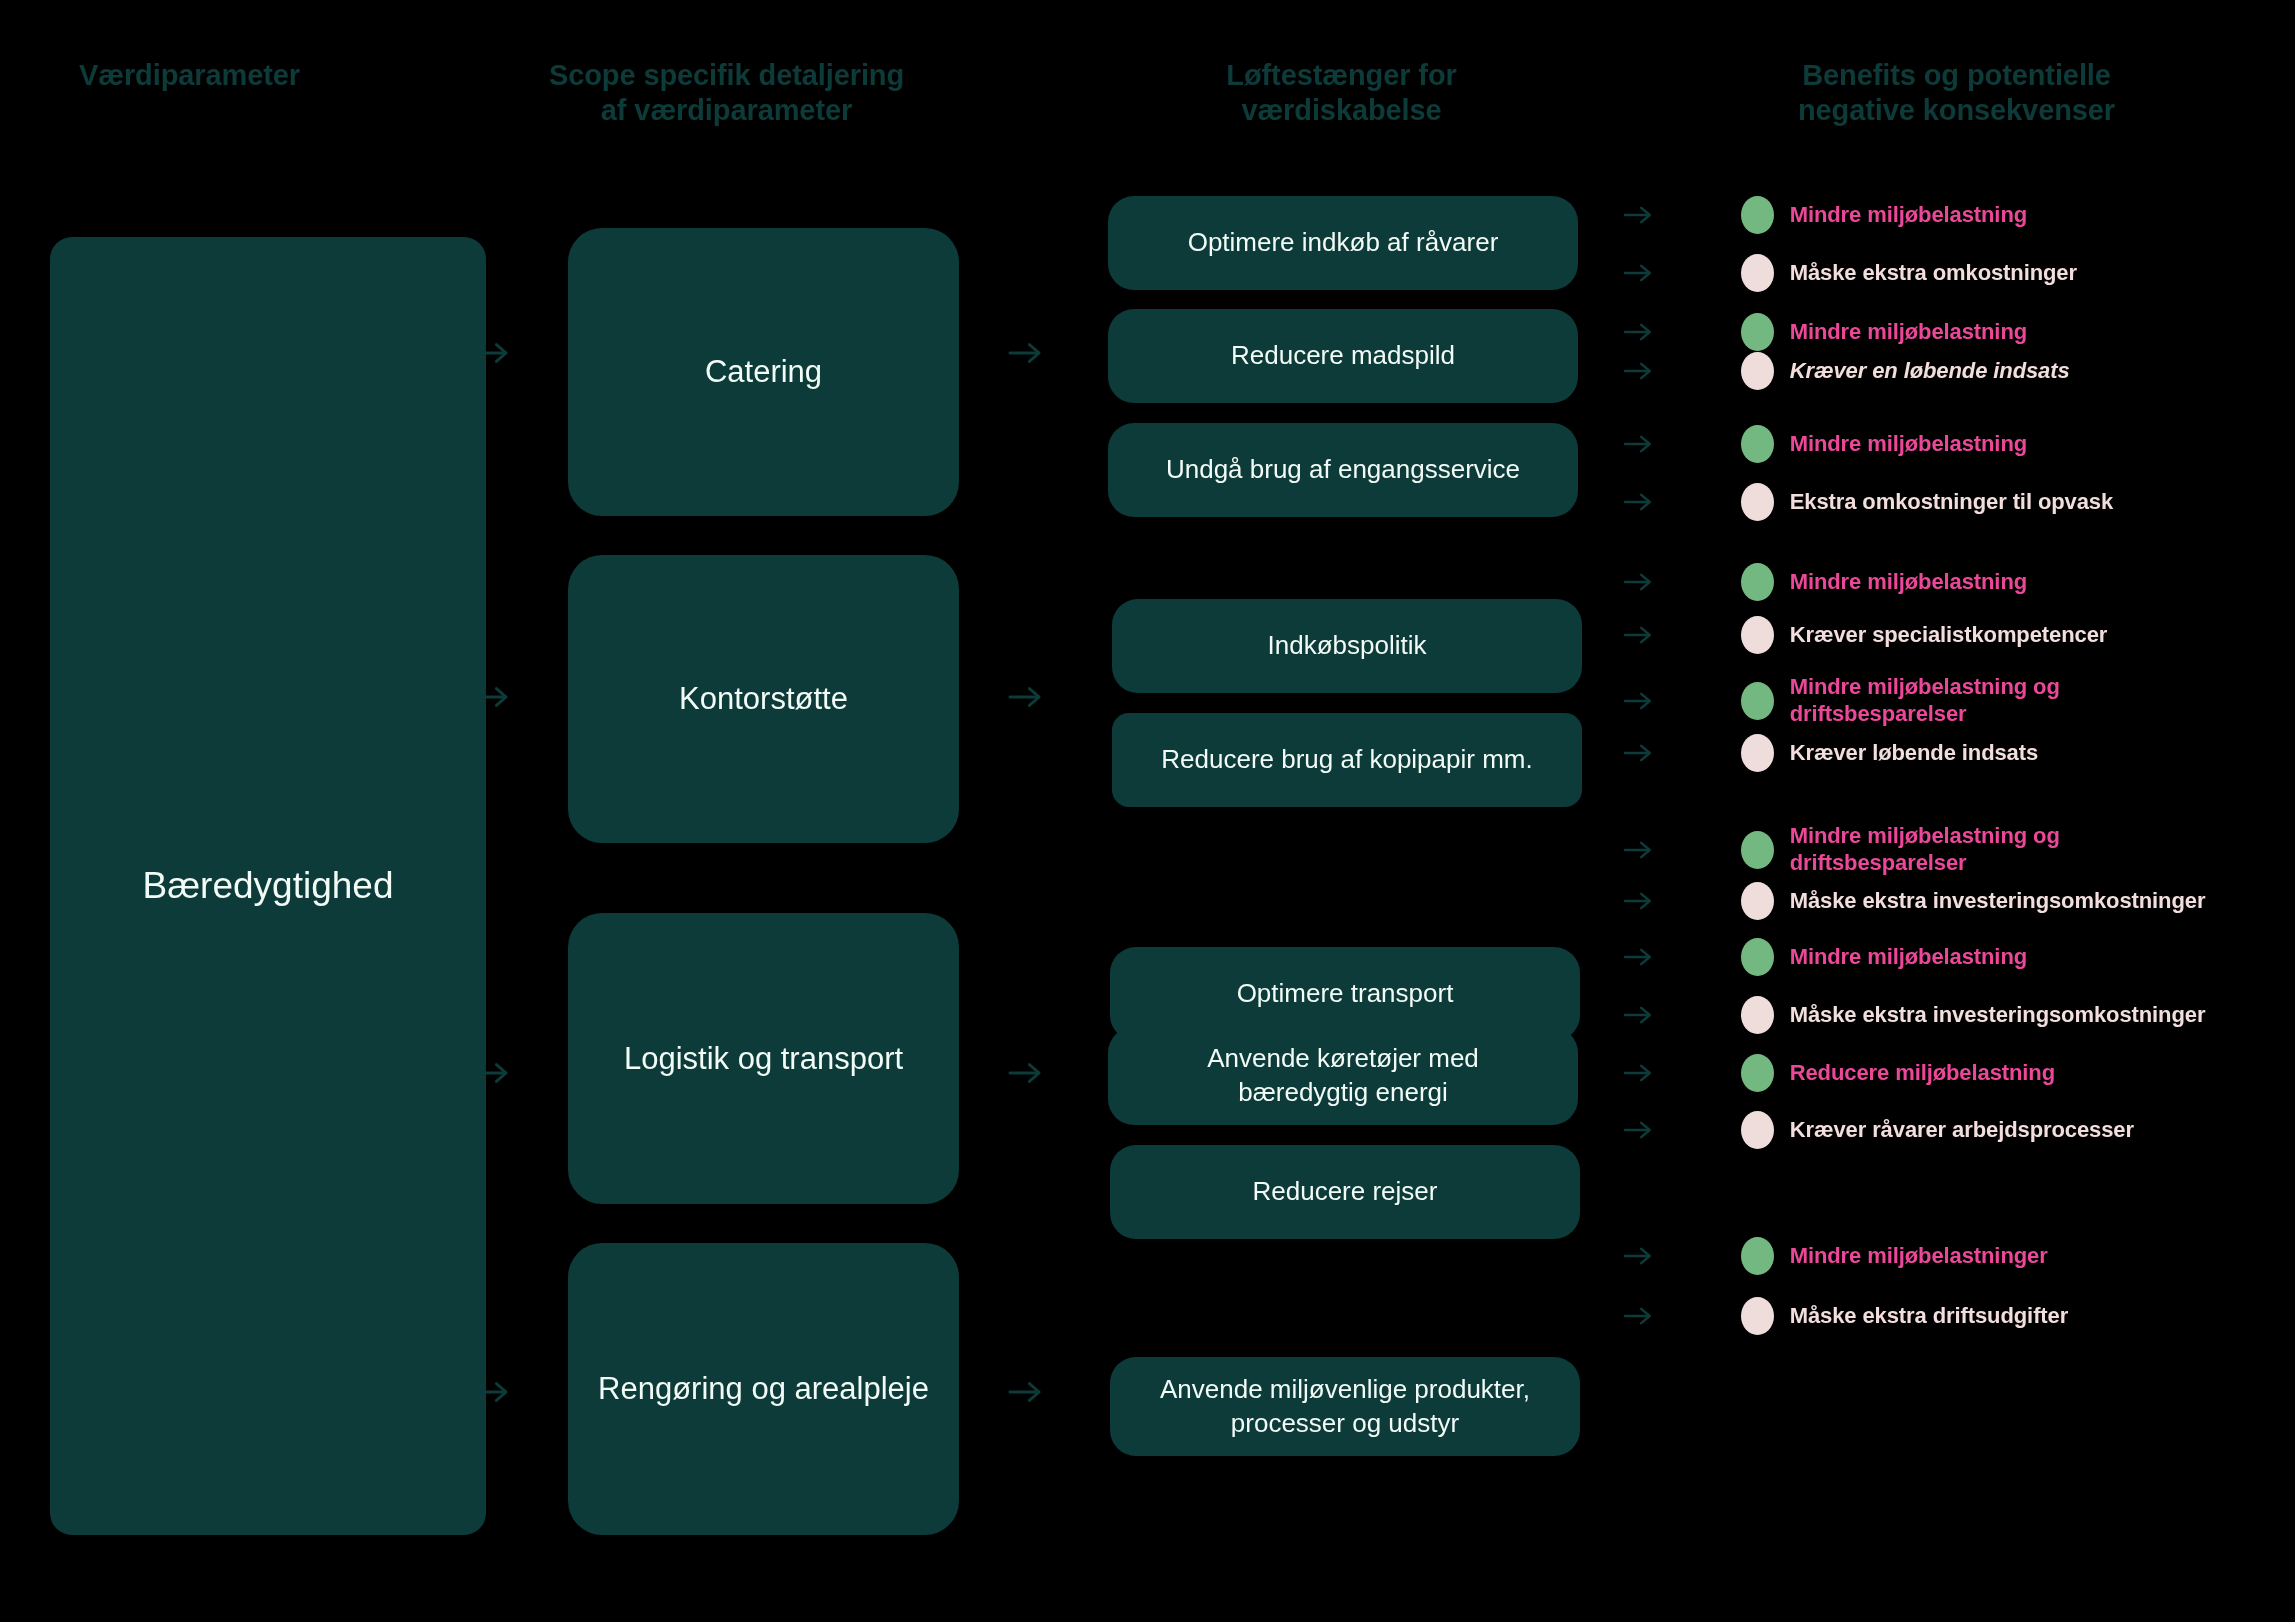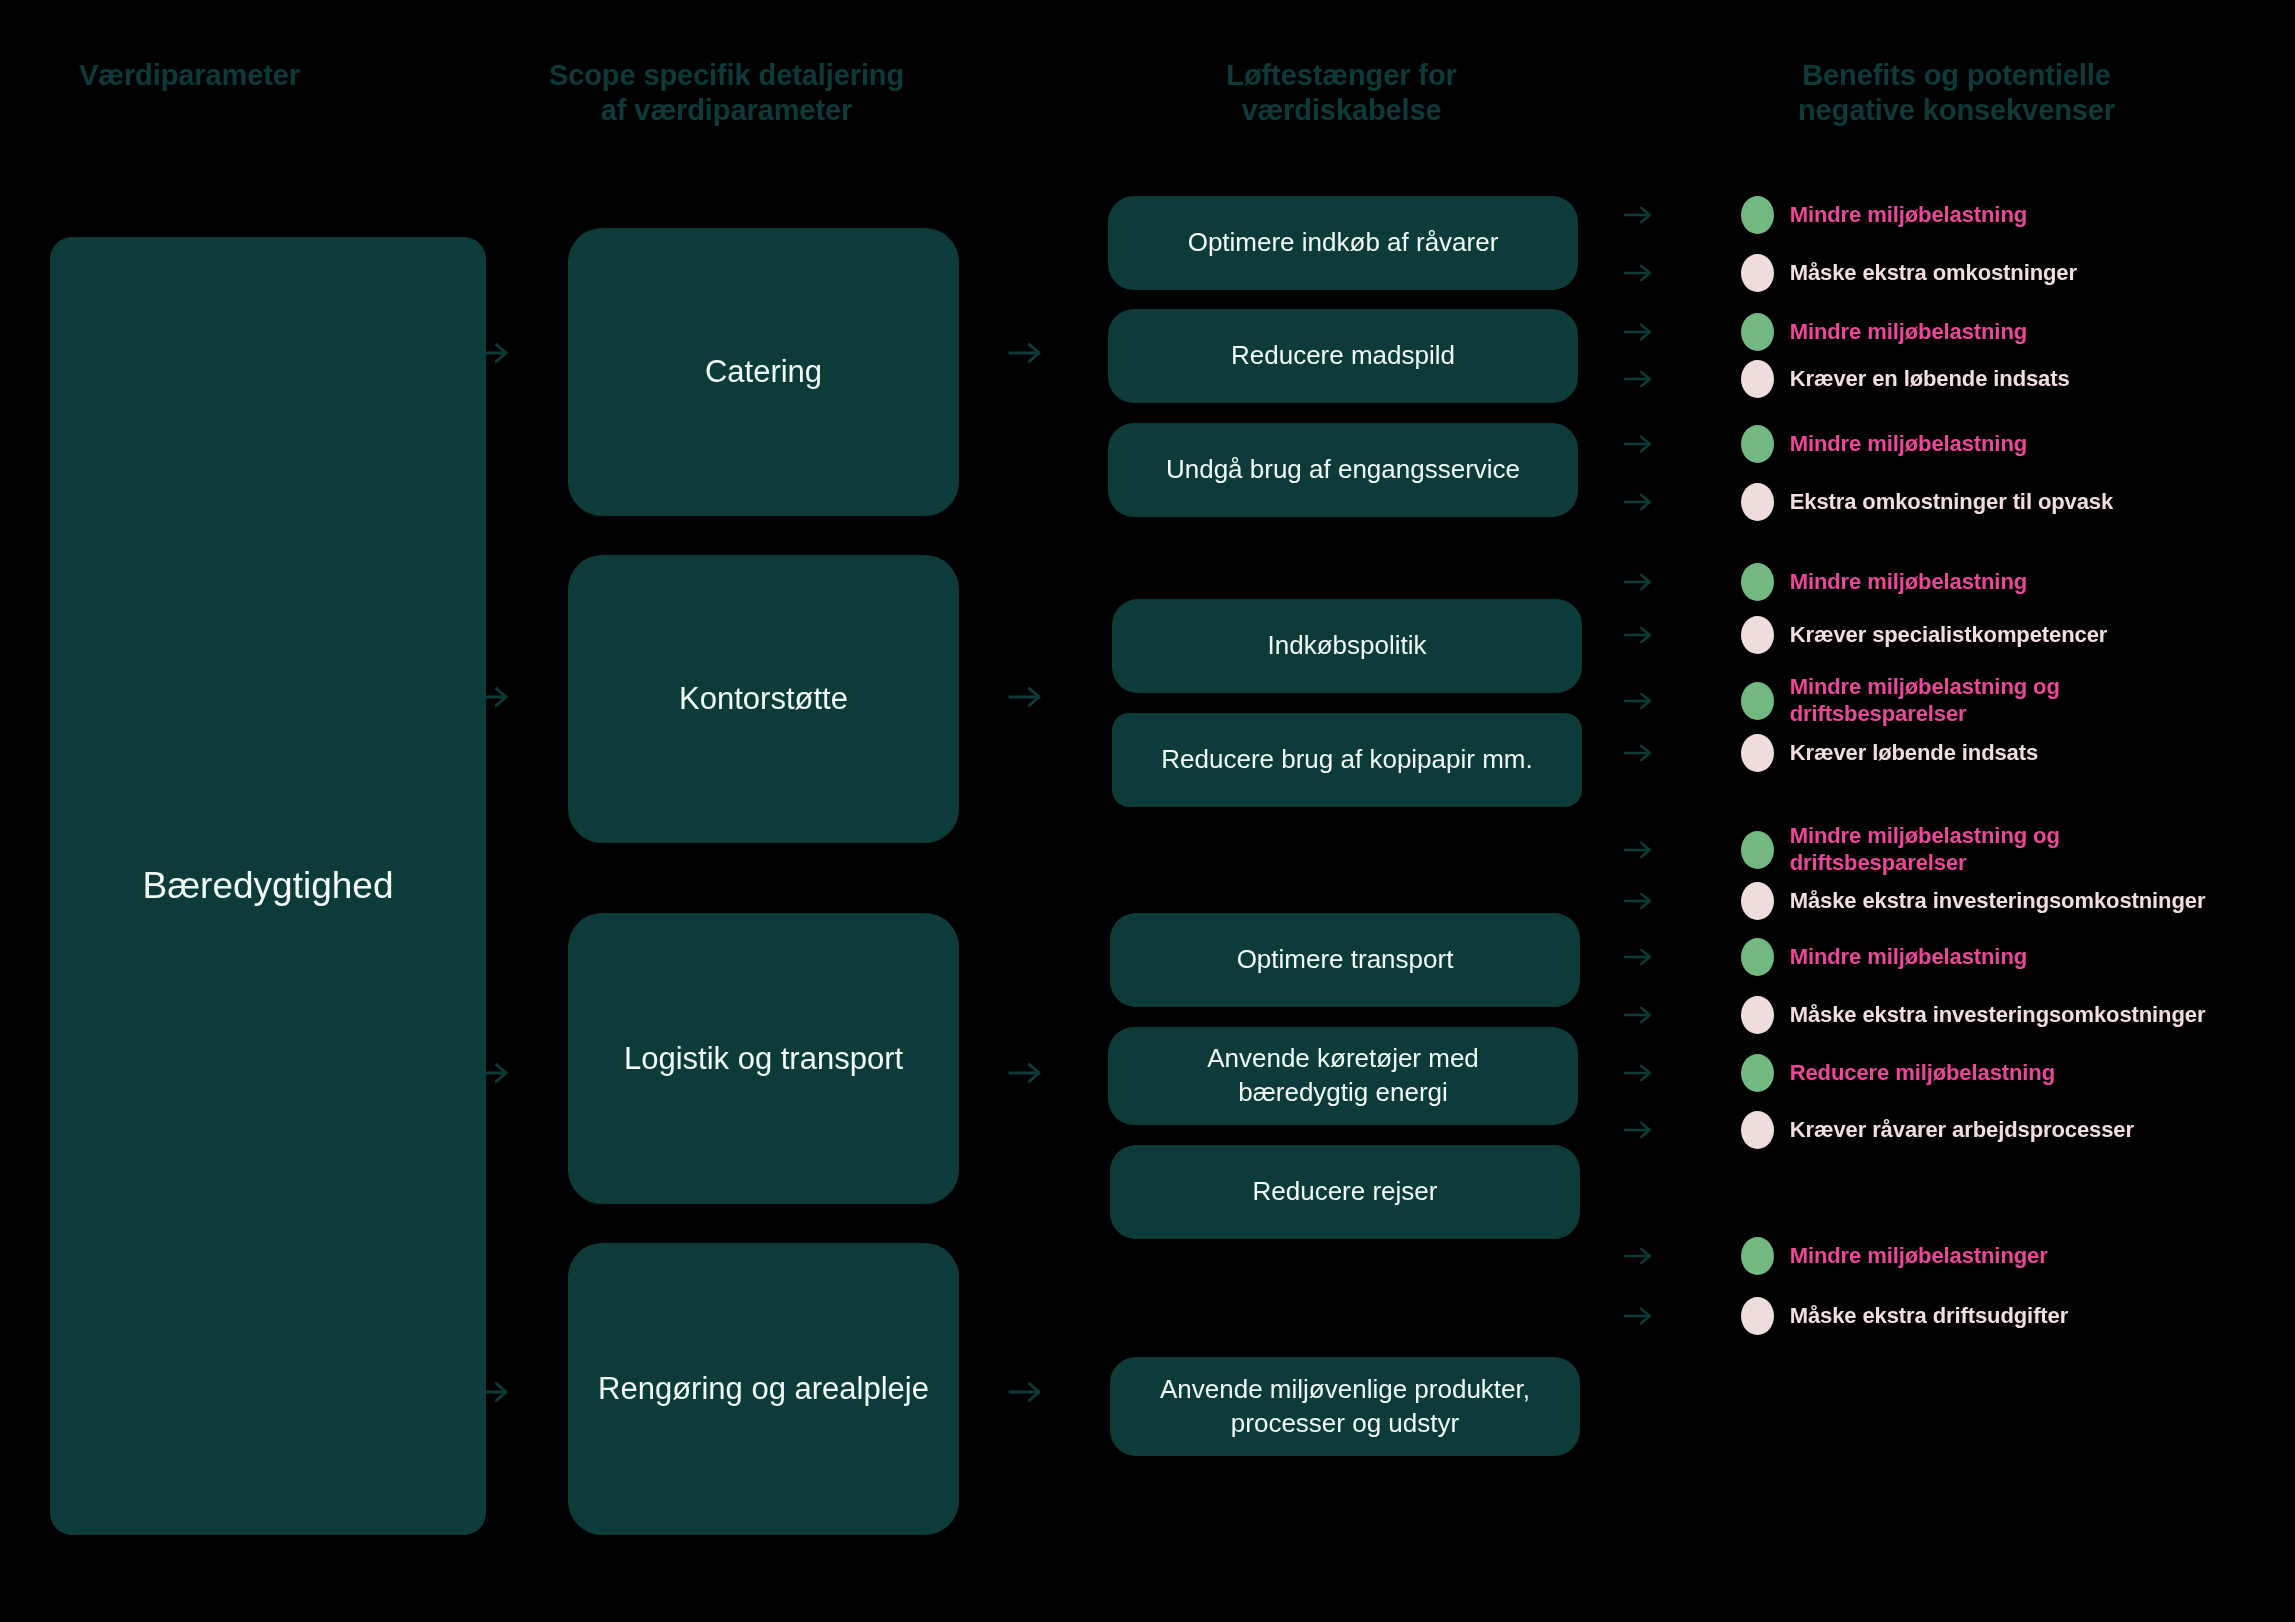--- a/index.html
+++ b/index.html
@@ -76,21 +76,21 @@
     font-size: 26px;
     font-weight: 400;
     border-radius: 26px;
     line-height: 1.3;
   }
   #box-lever-0-0 { top: 196px;  height: 94px; }
   #box-lever-0-1 { top: 309px;  height: 94px; }
   #box-lever-0-2 { top: 423px;  height: 94px; }
   #box-lever-1-0 { left: 1112px; top: 599px;  height: 94px; width: 470px; }
   #box-lever-1-1 { left: 1112px; top: 713px; height: 94px; width: 470px; }
-  #box-lever-2-0 { left: 1110px; top: 913px; height: 94px; width: 470px; }
+  #box-lever-2-0 { left: 1110px; top: 947px; height: 94px; width: 470px; }
   #box-lever-2-1 { top: 1027px; height: 98px; }
   #box-lever-2-2 { left: 1110px; top: 1145px; height: 94px; width: 470px; }
   #box-lever-3-0 { left: 1110px; top: 1357px; height: 99px; width: 470px; }
 
   
   .arrow {
     position: absolute;
     color: #0D3B3A;
     line-height: 1;
     user-select: none;
@@ -253,21 +253,21 @@
     <div class="benefit-row" style="top: 313px;">
       <span class="benefit-arrow">
         <svg viewBox="0 0 46 34" width="30" height="22" fill="none" stroke="#0D3B3A" stroke-width="4" stroke-linecap="round" stroke-linejoin="round">
           <path d="M3 17 H40"></path>
           <path d="M28 6 L41 17 L28 28"></path>
         </svg>
       </span>
       <span class="benefit-dot green"></span>
       <span class="benefit-label green">Mindre miljøbelastning</span>
     </div>
-    <div class="benefit-row" style="top: 360px;">
+    <div class="benefit-row" style="top: 352px; font-style: italic;">
       <span class="benefit-arrow">
         <svg viewBox="0 0 46 34" width="30" height="22" fill="none" stroke="#0D3B3A" stroke-width="4" stroke-linecap="round" stroke-linejoin="round">
           <path d="M3 17 H40"></path>
           <path d="M28 6 L41 17 L28 28"></path>
         </svg>
       </span>
       <span class="benefit-dot pink"></span>
       <span class="benefit-label pink">Kræver en løbende indsats</span>
     </div>
     <div class="benefit-row" style="top: 425px;">

